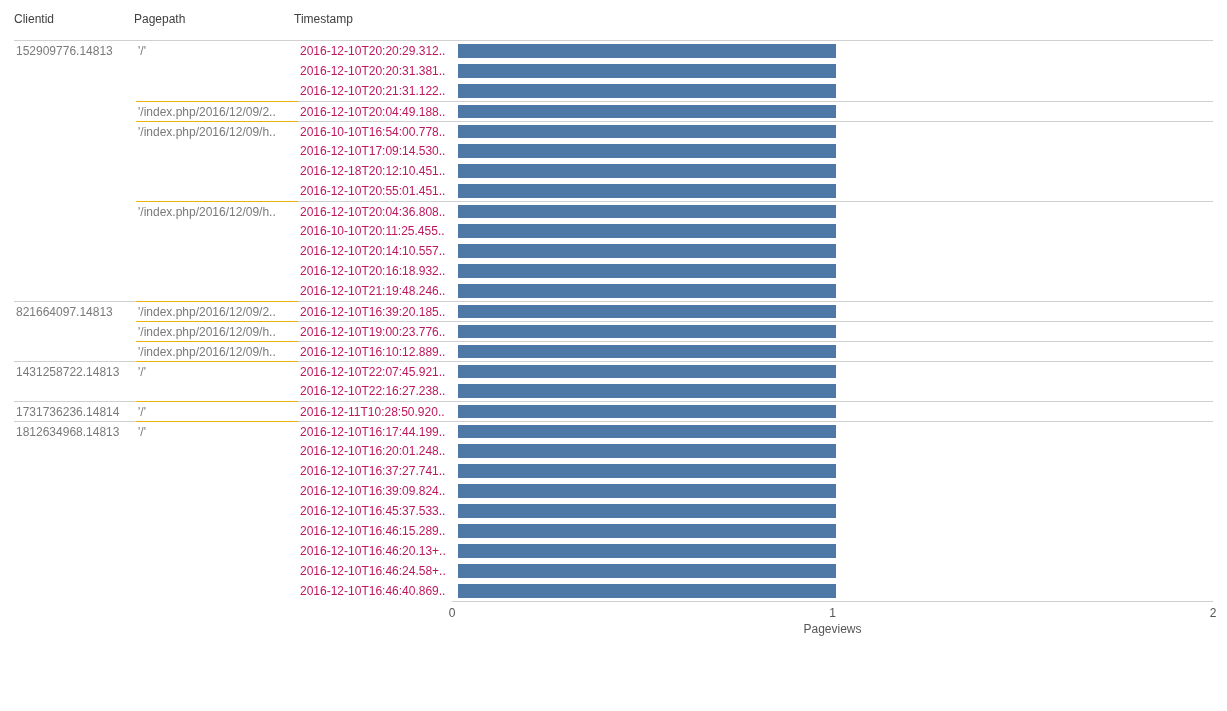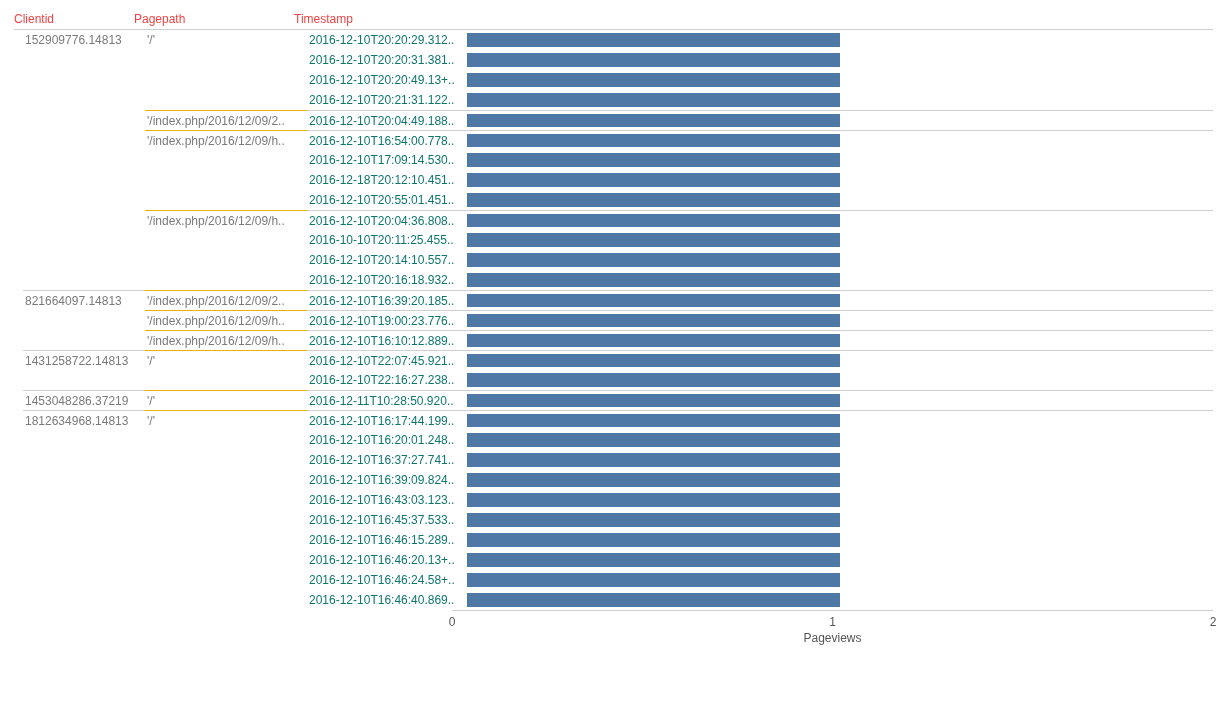--- a/index.html
+++ b/index.html
@@ -19,45 +19,45 @@
   .col-client { width: 120px; }
   .col-page   { width: 160px; }
   .col-ts     { width: 158px; }
   .col-chart  { flex: 1; }
 
   .headers {
     display: flex;
     align-items: flex-end;
     height: 18px;
     font-size: 12px;
-    color: #ef4444;
+    color: #404040;
     border-bottom: 1px solid #d0d0d0;
-    padding-bottom: 3px;
+    padding-bottom: 14px;
   }
   .headers > div {
     white-space: nowrap;
     overflow: hidden;
     text-overflow: ellipsis;
   }
 
   .row {
     display: flex;
     height: 20px;
     line-height: 20px;
   }
   .cell {
     white-space: nowrap;
     overflow: hidden;
     text-overflow: ellipsis;
     color: #7a7a7a;
     font-size: 12px;
   }
-  .cell-client { width: 120px; padding-left: 2px; margin-left: 9px; }
+  .cell-client { width: 120px; padding-left: 2px; }
   .cell-page   { width: 160px; padding-left: 2px; }
-  .cell-ts     { width: 158px; padding-left: 2px; color: #0f766e; }
+  .cell-ts     { width: 158px; padding-left: 2px; color: #be185d; }
   .cell-chart  { flex: 1; position: relative; border-left: 0; }
   
   .row .cell-page.sep   { border-top: 1px solid #eab308; }
   .row .cell-ts.sep     { border-top: 1px solid #d0d0d0; }
   .row .cell-chart.sep  { border-top: 1px solid #d0d0d0; }
   .row .cell-client.sep { border-top: 1px solid #d0d0d0; }
 
   .bar-track {
     position: absolute;
     left: 0;
@@ -129,51 +129,41 @@
         <div class="cell cell-ts">2016-12-10T20:20:31.381..</div>
         <div class="cell cell-chart">
           <div class="bar-track">
             <div class="bar" style="width: 50%; background: rgb(78, 121, 167);"></div>
           </div>
         </div>
       </div>
       <div class="row">
         <div class="cell cell-client"></div>
         <div class="cell cell-page"></div>
-        <div class="cell cell-ts">2016-12-10T20:20:49.13+..</div>
-        <div class="cell cell-chart">
-          <div class="bar-track">
-            <div class="bar" style="width: 50%; background: rgb(78, 121, 167);"></div>
-          </div>
-        </div>
-      </div>
-      <div class="row">
-        <div class="cell cell-client"></div>
-        <div class="cell cell-page"></div>
         <div class="cell cell-ts">2016-12-10T20:21:31.122..</div>
         <div class="cell cell-chart">
           <div class="bar-track">
             <div class="bar" style="width: 50%; background: rgb(78, 121, 167);"></div>
           </div>
         </div>
       </div>
       <div class="row">
         <div class="cell cell-client"></div>
         <div class="cell cell-page sep">'/index.php/2016/12/09/2..</div>
         <div class="cell cell-ts sep">2016-12-10T20:04:49.188..</div>
         <div class="cell cell-chart sep">
           <div class="bar-track">
             <div class="bar" style="width: 50%; background: rgb(78, 121, 167);"></div>
           </div>
         </div>
       </div>
       <div class="row">
         <div class="cell cell-client"></div>
         <div class="cell cell-page sep">'/index.php/2016/12/09/h..</div>
-        <div class="cell cell-ts sep">2016-12-10T16:54:00.778..</div>
+        <div class="cell cell-ts sep">2016-10-10T16:54:00.778..</div>
         <div class="cell cell-chart sep">
           <div class="bar-track">
             <div class="bar" style="width: 50%; background: rgb(78, 121, 167);"></div>
           </div>
         </div>
       </div>
       <div class="row">
         <div class="cell cell-client"></div>
         <div class="cell cell-page"></div>
         <div class="cell cell-ts">2016-12-10T17:09:14.530..</div>
@@ -230,20 +220,30 @@
         <div class="cell cell-chart">
           <div class="bar-track">
             <div class="bar" style="width: 50%; background: rgb(78, 121, 167);"></div>
           </div>
         </div>
       </div>
       <div class="row">
         <div class="cell cell-client"></div>
         <div class="cell cell-page"></div>
         <div class="cell cell-ts">2016-12-10T20:16:18.932..</div>
+        <div class="cell cell-chart">
+          <div class="bar-track">
+            <div class="bar" style="width: 50%; background: rgb(78, 121, 167);"></div>
+          </div>
+        </div>
+      </div>
+      <div class="row">
+        <div class="cell cell-client"></div>
+        <div class="cell cell-page"></div>
+        <div class="cell cell-ts">2016-12-10T21:19:48.246..</div>
         <div class="cell cell-chart">
           <div class="bar-track">
             <div class="bar" style="width: 50%; background: rgb(78, 121, 167);"></div>
           </div>
         </div>
       </div>
       <div class="row">
         <div class="cell cell-client sep">821664097.14813</div>
         <div class="cell cell-page sep">'/index.php/2016/12/09/2..</div>
         <div class="cell cell-ts sep">2016-12-10T16:39:20.185..</div>
@@ -287,21 +287,21 @@
         <div class="cell cell-client"></div>
         <div class="cell cell-page"></div>
         <div class="cell cell-ts">2016-12-10T22:16:27.238..</div>
         <div class="cell cell-chart">
           <div class="bar-track">
             <div class="bar" style="width: 50%; background: rgb(78, 121, 167);"></div>
           </div>
         </div>
       </div>
       <div class="row">
-        <div class="cell cell-client sep">1453048286.37219</div>
+        <div class="cell cell-client sep">1731736236.14814</div>
         <div class="cell cell-page sep">'/'</div>
         <div class="cell cell-ts sep">2016-12-11T10:28:50.920..</div>
         <div class="cell cell-chart sep">
           <div class="bar-track">
             <div class="bar" style="width: 50%; background: rgb(78, 121, 167);"></div>
           </div>
         </div>
       </div>
       <div class="row">
         <div class="cell cell-client sep">1812634968.14813</div>
@@ -330,30 +330,20 @@
         <div class="cell cell-chart">
           <div class="bar-track">
             <div class="bar" style="width: 50%; background: rgb(78, 121, 167);"></div>
           </div>
         </div>
       </div>
       <div class="row">
         <div class="cell cell-client"></div>
         <div class="cell cell-page"></div>
         <div class="cell cell-ts">2016-12-10T16:39:09.824..</div>
-        <div class="cell cell-chart">
-          <div class="bar-track">
-            <div class="bar" style="width: 50%; background: rgb(78, 121, 167);"></div>
-          </div>
-        </div>
-      </div>
-      <div class="row">
-        <div class="cell cell-client"></div>
-        <div class="cell cell-page"></div>
-        <div class="cell cell-ts">2016-12-10T16:43:03.123..</div>
         <div class="cell cell-chart">
           <div class="bar-track">
             <div class="bar" style="width: 50%; background: rgb(78, 121, 167);"></div>
           </div>
         </div>
       </div>
       <div class="row">
         <div class="cell cell-client"></div>
         <div class="cell cell-page"></div>
         <div class="cell cell-ts">2016-12-10T16:45:37.533..</div>

